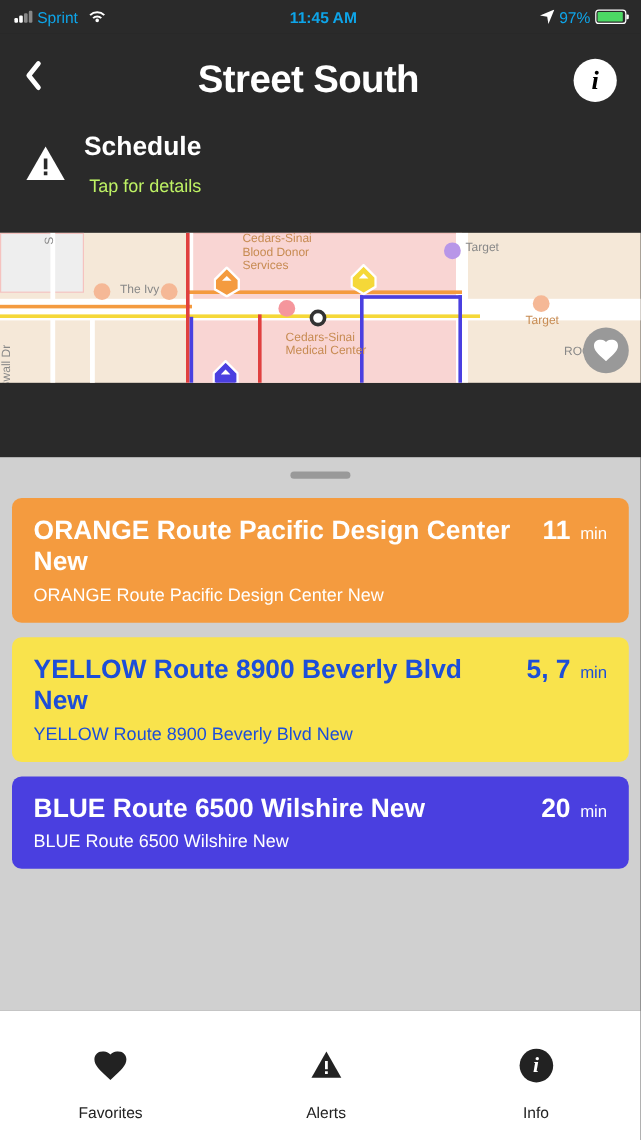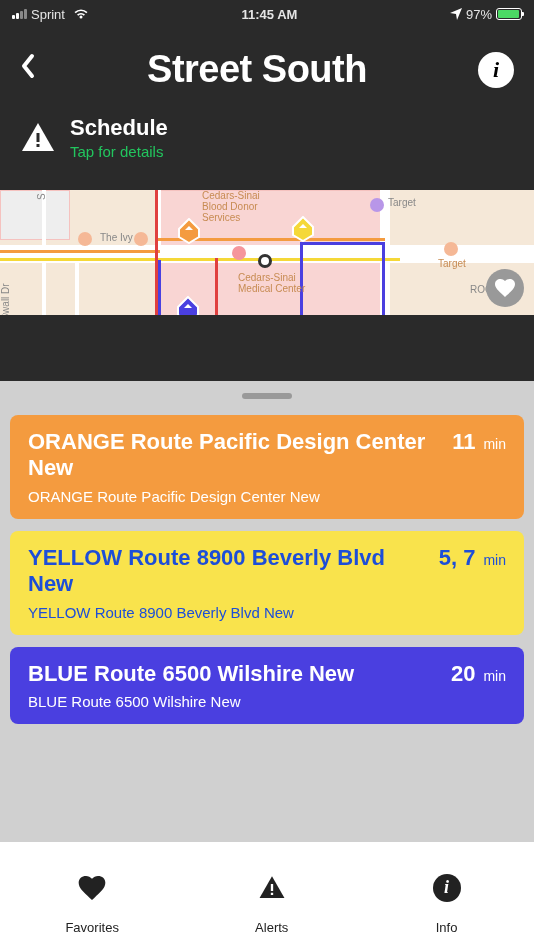--- a/index.html
+++ b/index.html
@@ -1,41 +1,41 @@
 <!DOCTYPE html>
 <html><head>
   <meta charset="utf-8">
   <style>
     * { margin: 0; padding: 0; box-sizing: border-box; font-family: -apple-system, BlinkMacSystemFont, 'Segoe UI', sans-serif; }
     body { width: 534px; height: 950px; background: #2a2a2a; overflow: hidden; position: relative; }
     
-    .status-bar { height: 28px; background: #2a2a2a; display: flex; align-items: center; justify-content: space-between; padding: 0 12px; color: #e5e5e5; font-size: 13px; font-weight: 500; gap: 10px; }
+    .status-bar { height: 28px; background: #2a2a2a; display: flex; align-items: center; justify-content: space-between; padding: 0 12px; color: #0ea5e9; font-size: 13px; font-weight: 500; gap: 10px; }
     .status-left { display: flex; align-items: center; gap: 4px; }
     .status-right { display: flex; align-items: center; gap: 4px; }
     .signal-bars { display: inline-flex; align-items: flex-end; gap: 1px; }
     .signal-bars span { width: 3px; background: #888; border-radius: 1px; }
     .signal-bars span:nth-child(1) { height: 4px; background: #fff; }
     .signal-bars span:nth-child(2) { height: 6px; background: #fff; }
     .signal-bars span:nth-child(3) { height: 8px; background: #888; }
     .signal-bars span:nth-child(4) { height: 10px; background: #888; }
     .wifi-icon { margin-left: 4px; }
     .battery { width: 26px; height: 12px; border: 1px solid #fff; border-radius: 3px; position: relative; padding: 1px; }
     .battery::after { content: ''; position: absolute; right: -3px; top: 3px; width: 2px; height: 4px; background: #fff; border-radius: 0 1px 1px 0; }
     .battery-fill { width: 97%; height: 100%; background: #4cd964; border-radius: 1px; }
     
     .header { background: #2a2a2a; padding: 20px 20px 10px; display: flex; align-items: center; justify-content: space-between; }
     .back-btn { color: #fff; font-size: 28px; cursor: pointer; }
-    .title { color: #fff; font-size: 38px; font-weight: 800; letter-spacing: -0.5px; }
+    .title { color: #fff; font-size: 32px; font-weight: 800; letter-spacing: -0.5px; }
     .info-btn { width: 36px; height: 36px; background: #fff; color: #000; border-radius: 50%; display: flex; align-items: center; justify-content: center; font-size: 22px; font-weight: 900; font-style: italic; font-family: Georgia, serif; cursor: pointer; }
     
     .schedule-banner { background: #2a2a2a; padding: 14px 20px 30px; display: flex; align-items: center; gap: 14px; cursor: pointer; }
     .warning-triangle { width: 36px; height: 36px; position: relative; }
     .schedule-text { color: #fff; }
     .schedule-title { font-size: 22px; font-weight: 800; }
-    .schedule-sub { font-size: 15px; color: #22c55e; margin-top: 2px; }
+    .schedule-sub { font-size: 15px; color: #bef264; margin-top: 12px; text-align: right; }
     
     .map-container { height: 125px; background: #f5e8d8; position: relative; overflow: hidden; }
     .map-bg { position: absolute; inset: 0; }
     .map-road-h { position: absolute; height: 3px; background: #fff; }
     .map-road-v { position: absolute; width: 3px; background: #fff; }
     .map-block { position: absolute; background: #f9d5d3; border: 1px solid #f5c2bf; }
     .map-label { position: absolute; font-size: 10px; color: #c78b52; }
     .map-label.gray { color: #888; }
     .map-marker { position: absolute; width: 22px; height: 26px; }
     .map-poi { position: absolute; width: 14px; height: 14px; border-radius: 50%; }

